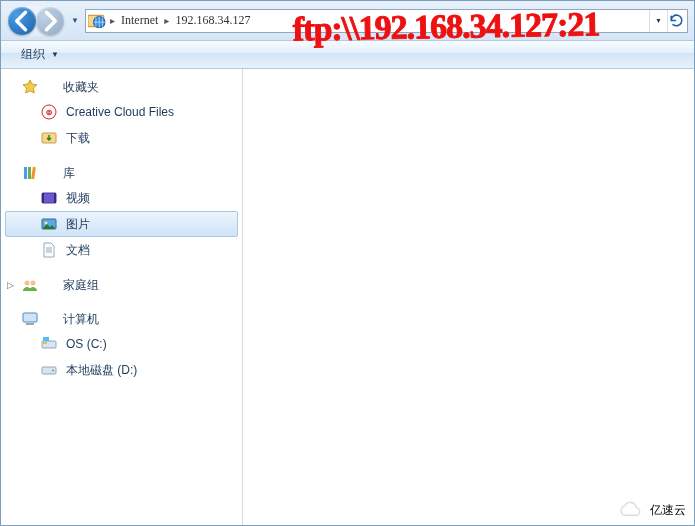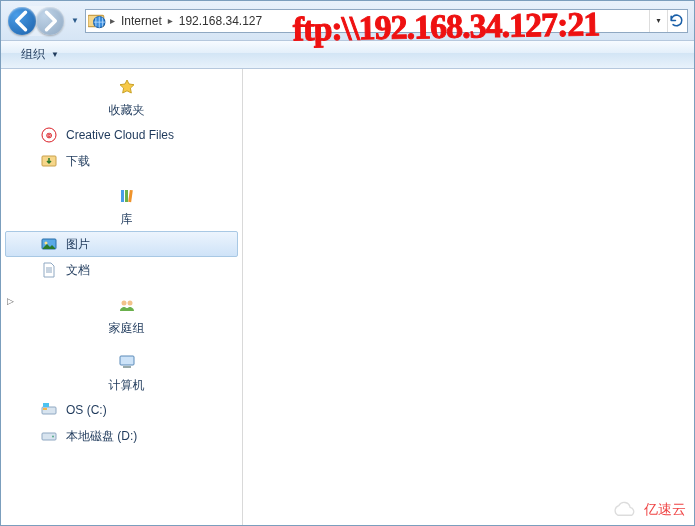--- a/index.html
+++ b/index.html
@@ -8,48 +8,48 @@
 .window { width: 695px; height: 526px; display: flex; flex-direction: column; border: 1px solid #7b9ebd; position: relative; }
 
 
 .nav-row { height: 40px; background: linear-gradient(#e8f1fb, #d6e5f5); display: flex; align-items: center; padding: 4px 6px; gap: 4px; border-bottom: 1px solid #b6c8dd; }
 .nav-buttons { display: flex; align-items: center; background: rgba(255,255,255,0.3); border-radius: 16px; padding: 1px; }
 .nav-btn { width: 28px; height: 28px; border-radius: 50%; background: radial-gradient(circle at 30% 30%, #4a9de8, #1a5fa8); display: flex; align-items: center; justify-content: center; color: #fff; font-size: 13px; box-shadow: inset 0 1px 2px rgba(255,255,255,0.5), 0 1px 2px rgba(0,0,0,0.3); cursor: pointer; }
 .nav-btn.fwd { background: radial-gradient(circle at 30% 30%, #c0d4e8, #8fa8c2); }
 .nav-drop { width: 12px; display:flex; align-items:center; justify-content:center; color:#2a5a8a; font-size:8px; cursor:pointer; }
 .address-bar { flex: 1; height: 24px; background: #fff; border: 1px solid #8fa8c2; display: flex; align-items: center; padding: 0 2px; font-size: 12px; color: #333; }
 .address-icon { width: 18px; height: 18px; display:flex; align-items:center; justify-content:center; margin-right:2px; }
-.crumb { padding: 0 4px; cursor:pointer; }
+.crumb { padding: 0 4px; cursor:pointer;font-family:Liberation Serif, serif; }
 .crumb-sep { color:#555; font-size:10px; padding:0 2px; }
 .address-drop { width:18px; height:100%; display:flex; align-items:center; justify-content:center; color:#333; font-size:8px; cursor:pointer; border-left:1px solid #ddd; margin-left:auto;}
 .refresh-btn { width:18px; height:100%; display:flex; align-items:center; justify-content:center; color:#1a5fa8; font-size:12px; cursor:pointer; border-left:1px solid #ddd;}
 
 
 .toolbar { height: 28px; background: linear-gradient(#f7fbff, #e3effa 45%, #d3e5f5 46%, #e8f2fb); border-bottom:1px solid #b6c8dd; display:flex; align-items:center; padding:0 10px; }
 .tool-item { font-size:12px; color:#1e395b; padding:4px 10px; display:flex; align-items:center; gap:6px; cursor:pointer; border-radius:3px; }
 .tool-drop { font-size:8px; color:#1e395b; }
 
 
 .body { flex:1; display:flex; overflow:hidden; }
 .sidebar { width:242px; border-right:1px solid #d9d9d9; overflow-y:auto; padding:6px 0 6px 0; background:#fff; font-size:12px; color:#1e395b; }
 .content { flex:1; background:#fff; overflow:auto; font-size:12px; color:#1e395b; padding:6px; }
 
 .group { margin-bottom:10px; }
-.group-header { display:flex; align-items:center; gap:6px; padding:3px 10px 3px 20px; cursor:pointer; position:relative;flex-direction:column; }
+.group-header { display:flex; align-items:center; gap:24px; padding:3px 10px 3px 20px; cursor:pointer; position:relative; }
 .group-header .disclosure { position:absolute; left:6px; width:10px; font-size:9px; color:#6a6a6a; }
 .node { display:flex; align-items:center; gap:8px; padding:3px 10px 3px 38px; cursor:pointer; line-height:18px; border:1px solid transparent; }
 .node.selected { background: linear-gradient(#ecf4fd,#cfe3f8); border:1px solid #a8c8e4; border-radius:2px; margin:0 4px; padding-left:34px; padding-right:10px; }
 .icon { width:18px; height:18px; display:flex; align-items:center; justify-content:center; flex-shrink:0; }
 .icon svg { width:16px; height:16px; }
 
 
 .handwriting { position:absolute; top:6px; left:292px; right:0; height:60px; pointer-events:none; color:#e11; font-family:"Comic Sans MS", cursive; font-weight:bold; font-size:34px; letter-spacing:-1px; -webkit-text-stroke:1px #e11; white-space:nowrap; transform:rotate(-1deg); }
 
 
-.watermark { position:absolute; right:8px; bottom:6px; display:flex; align-items:center; gap:6px; color:#ef4444; font-size:14px; pointer-events:none; }
+.watermark { position:absolute; right:8px; bottom:6px; display:flex; align-items:center; gap:6px; color:#000000; font-size:12px; pointer-events:none; }
 .watermark svg { width:28px; height:18px; opacity:0.5; }
 
 
 .sidebar::-webkit-scrollbar{width:16px;} .sidebar::-webkit-scrollbar-track{background:#f0f0f0;} .sidebar::-webkit-scrollbar-thumb{background:#c7d5e6;border:1px solid #a9bace;}
 </style>
 </head>
 <body>
 
 <div class="window">
 
@@ -132,20 +132,30 @@
         <div class="group-header">
           <span class="icon">
               <svg viewBox="0 0 16 16">
                 <rect x="2" y="2" width="3" height="12" fill="#4a9de8"></rect>
                 <rect x="6" y="2" width="3" height="12" fill="#6ab04c"></rect>
                 <rect x="10" y="2" width="3" height="12" fill="#f0932b" transform="rotate(8 11 8)"></rect>
               </svg>
             </span>
           <span>库</span>
         </div>
+        <div class="node">
+          <span class="icon">
+              <svg viewBox="0 0 16 16">
+                <rect x="1" y="3" width="14" height="10" rx="1" fill="#6a5acd" stroke="#4a3a9d"></rect>
+                <rect x="1" y="3" width="2" height="10" fill="#3a2a7d"></rect>
+                <rect x="13" y="3" width="2" height="10" fill="#3a2a7d"></rect>
+              </svg>
+            </span>
+          <span>视频</span>
+        </div>
         <div class="node selected">
           <span class="icon">
               <svg viewBox="0 0 16 16">
                 <rect x="1" y="3" width="14" height="10" rx="1" fill="#5aa9e6" stroke="#2a6fa8"></rect>
                 <circle cx="5" cy="7" r="1.5" fill="#ffe38a"></circle>
                 <path d="M2 12l4-4 3 3 2-2 3 3v1H2z" fill="#2a7a2a"></path>
               </svg>
             </span>
           <span>图片</span>
         </div>

